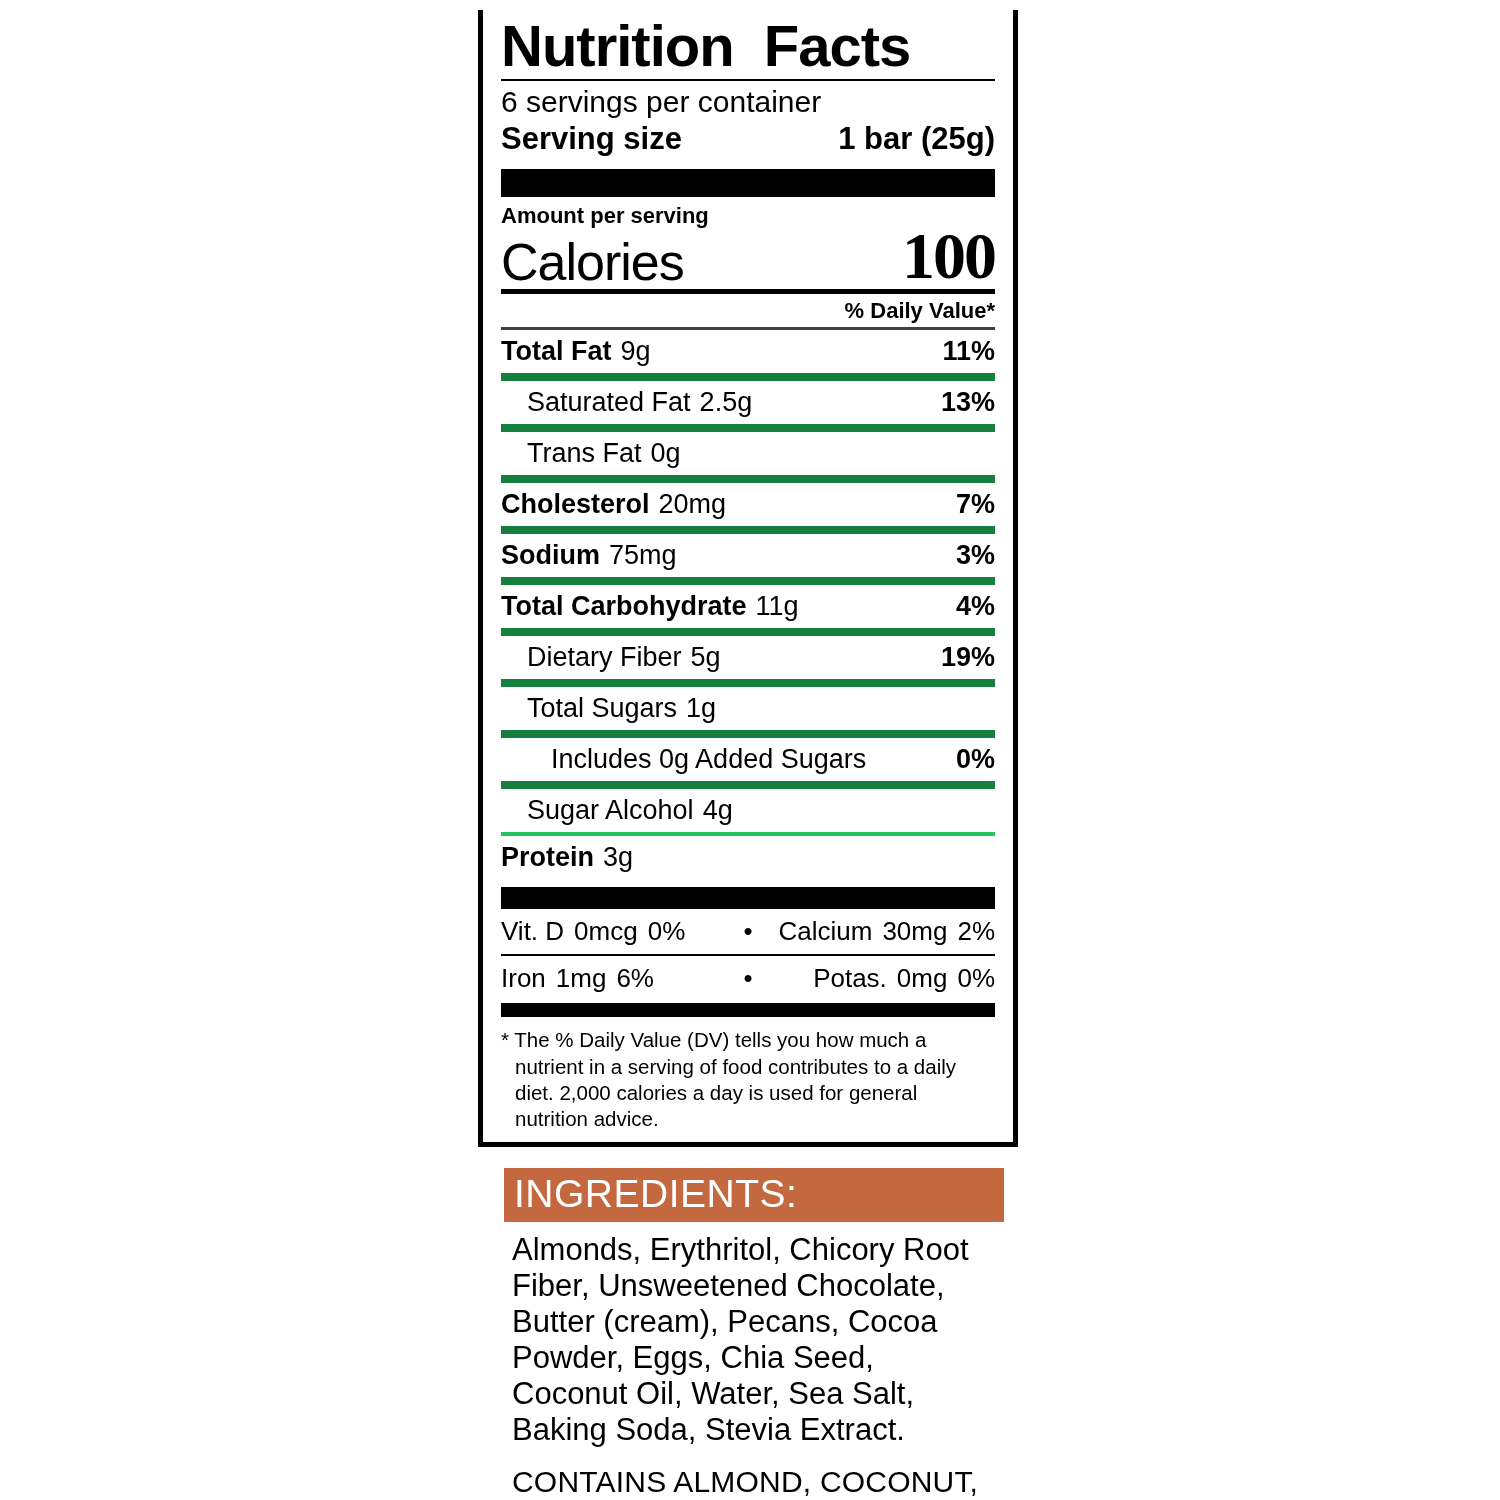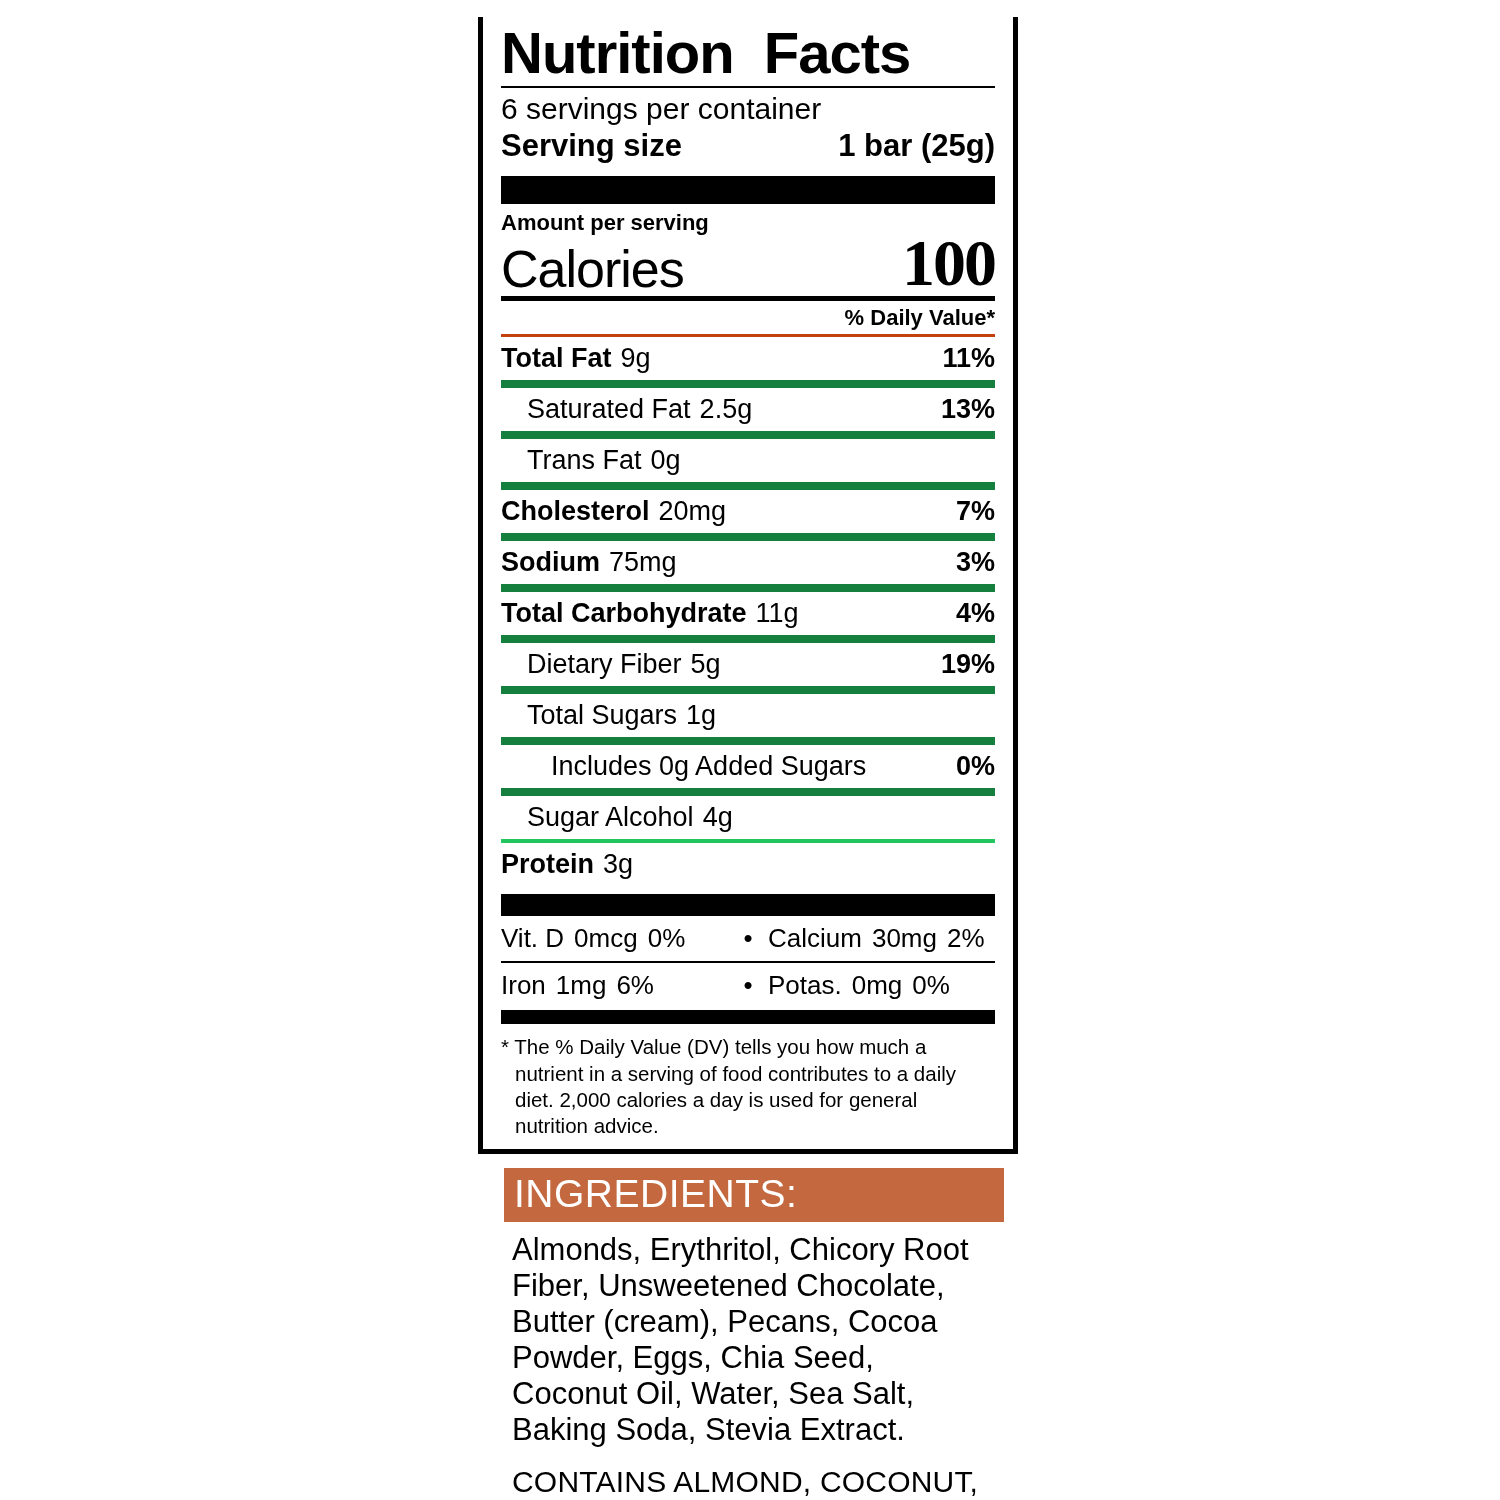--- a/index.html
+++ b/index.html
@@ -16,21 +16,21 @@
   .page {
     position: relative;
     width: 1500px;
     height: 1500px;
   }
 
   
   .nf-panel {
     position: absolute;
     left: 478px;
-    top: 17px;
+    top: 10px;
     width: 540px;
     border: 5px solid #000;
     border-top: none;
     background: #fff;
     padding: 0 18px 10px 18px;
   }
 
   .nf-title {
     font-family: "Liberation Sans", sans-serif;
     font-weight: bold;
@@ -93,42 +93,42 @@
   }
 
   .nrow {
     display: flex;
     justify-content: space-between;
     align-items: baseline;
     font-size: 27px;
     padding: 6px 0 6px 0;
     border-top: 8px solid #15803d;
   }
-  .nrow.first { border-top: 3px solid #c2410c; }
+  .nrow.first { border-top: 3px solid #404040; }
   .nrow .left { display: flex; align-items: baseline; gap: 9px; }
   .nrow .pct { font-weight: bold; }
   .b { font-weight: bold; }
   .ind1 { padding-left: 26px; }
   .ind2 { padding-left: 50px; }
 
   .protein-row { border-top: 4px solid #22c55e; }
 
   .vit-row {
     display: flex;
     align-items: baseline;
     font-size: 26px;
     padding: 7px 0 7px 0;
     border-top: 2px solid #000;
   }
   .vit-col {
     flex: 1;
     display: flex;
     gap: 10px;
   }
-  .vit-col.right { }
+  .vit-col.right { justify-content: flex-end; }
   .vit-dot { width: 40px; text-align: center; font-size: 26px; }
 
   .footnote-wrap {
     border-top: 14px solid #000;
     margin-top: 2px;
     padding-top: 10px;
   }
   .footnote {
     font-size: 20.5px;
     line-height: 1.28;

